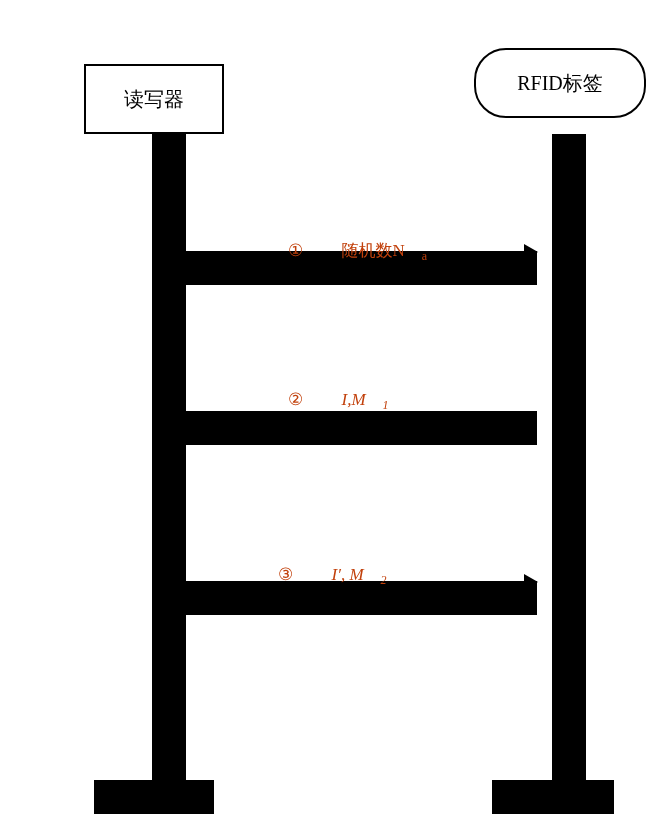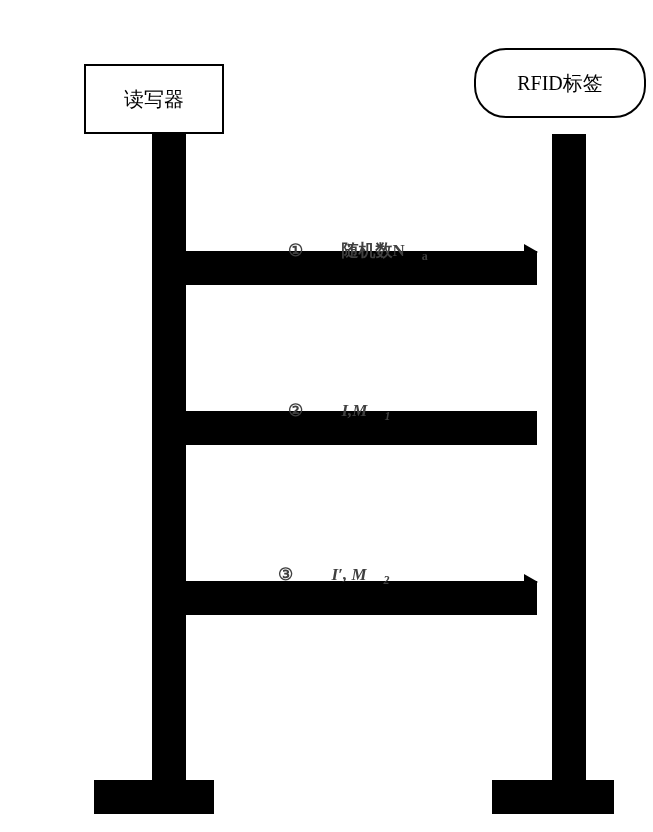--- a/index.html
+++ b/index.html
@@ -158,31 +158,30 @@
     }
 
     .arrow3 .arrow-line {
       width: 400px;
     }
 
     
     .label {
       position: absolute;
       font-size: 17px;
-      color: #404040;
-      font-weight: bold;
+      color: #c2410c;
     }
 
     .label1 {
       top: 172px;
       left: 220px;
     }
 
     .label2 {
-      top: 332px;
+      top: 321px;
       left: 220px;
     }
 
     .label3 {
       top: 496px;
       left: 210px;
     }
 
     .circled-num {
       display: inline-block;

